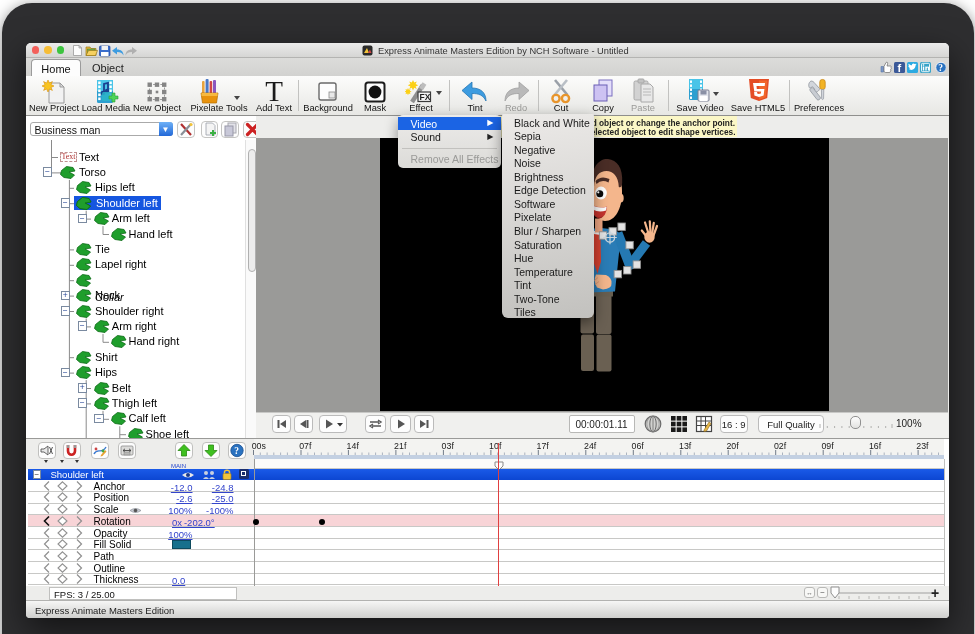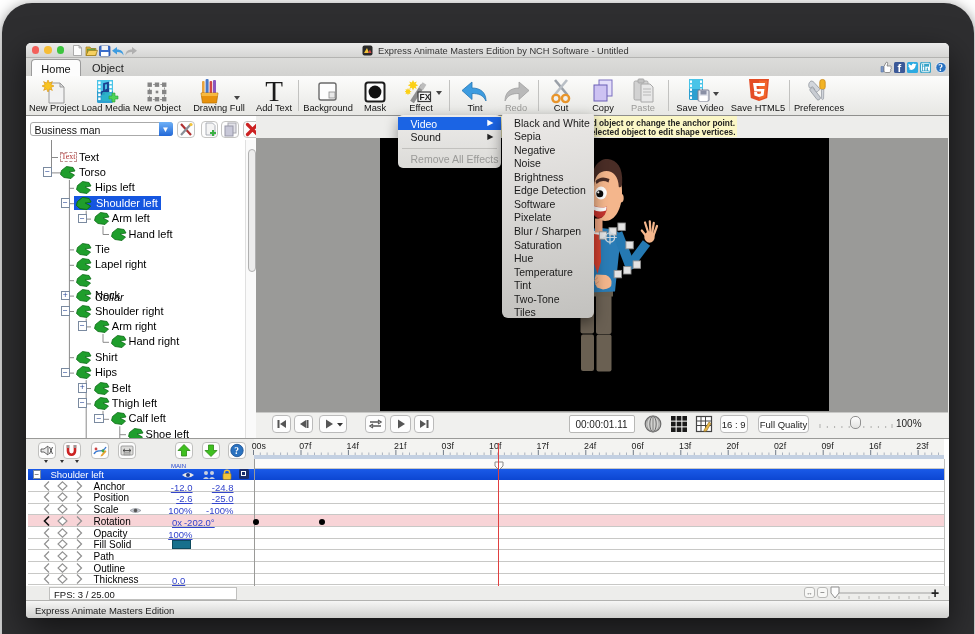--- a/index.html
+++ b/index.html
@@ -192,21 +192,21 @@
       <div class="tbi" style="left:158px;width:70px;">
         <svg width="30" height="27" style="position:absolute;left:14px;top:3px;">
           <rect x="4" y="2" width="2.6" height="14" rx="1" fill="#e8a33d"></rect>
           <rect x="7.6" y="0" width="3" height="16" rx="1" fill="#4a78c5"></rect>
           <rect x="11.6" y="2" width="2.6" height="14" rx="1" fill="#d04545"></rect>
           <rect x="15" y="1" width="3" height="15" rx="1" fill="#8a57c0"></rect>
           <path d="M3 14 L20 14 L18.5 24 L4.5 24 Z" fill="#e8920c" stroke="#b36d00" stroke-width=".7"></path>
           <rect x="3.5" y="14" width="16" height="3" fill="#f7b93f"></rect>
         </svg>
         <div class="ddarr" style="left:50px;top:20px;"></div>
-        <div class="lbl">Drawing Full</div>
+        <div class="lbl">Pixelate Tools</div>
       </div>
       <div class="tbi" style="left:220px;width:56px;">
         <div style="position:absolute;left:0;top:-1px;width:100%;text-align:center;font-family:'Liberation Serif',serif;font-size:29px;color:#1a1a1a;">T</div>
         <div class="lbl">Add Text</div>
       </div>
       <div class="tbsep" style="left:271.5px;"></div>
       <div class="tbi" style="left:274px;width:56px;">
         <svg width="26" height="26" style="position:absolute;left:15px;top:3px;">
           <rect x="4" y="4" width="17" height="17" rx="2" fill="#fdfdfd" stroke="#6a6a6a" stroke-width="1.4"></rect>
           <rect x="14" y="13" width="6" height="6" fill="#e8e8e8" stroke="#8a8a8a" stroke-width=".8"></rect>
@@ -660,21 +660,21 @@
               <rect x="7.7" y="13.4" width="4.6" height="4.6"></rect>
               <rect x="13.4" y="13.4" width="4.6" height="4.6"></rect>
             </g>
           </svg>
 <svg width="20" height="20" style="position:absolute;left:438px;top:2px;">
             <rect x="2.5" y="2.5" width="15" height="15" fill="#fff" stroke="#444" stroke-width="1.2"></rect>
             <path d="M2.5 7 L17.5 7 M2.5 11.5 L17.5 11.5 M7 2.5 L7 17.5 M11.5 2.5 L11.5 17.5" stroke="#444" stroke-width="1"></path>
             <path d="M10 16 L15 8 L17 9.5 L12.5 17 L10 17.5 Z" fill="#e8b84a" stroke="#8a6a1a" stroke-width=".6"></path>
           </svg>
 <div class="pbbtn pbtxt" style="left:463.6px;width:28px;text-align:center;padding-top:3.5px;">16 : 9</div>
-<div class="pbbtn pbtxt" style="left:502px;width:51px;text-align:center;padding-top:3.5px;">Full Quality</div>
+<div class="pbbtn pbtxt" style="left:502px;width:66px;text-align:center;padding-top:3.5px;">Full Quality</div>
 <svg width="76" height="18" style="position:absolute;left:562px;top:3px;">
             <g stroke="#b0b0ae" stroke-width="1">
               <line x1="2" y1="9" x2="2" y2="13"></line>
               <line x1="9.3" y1="11" x2="9.3" y2="13"></line>
               <line x1="16.6" y1="11" x2="16.6" y2="13"></line>
               <line x1="23.9" y1="11" x2="23.9" y2="13"></line>
               <line x1="31.2" y1="11" x2="31.2" y2="13"></line>
               <line x1="38.5" y1="9" x2="38.5" y2="13"></line>
               <line x1="45.8" y1="11" x2="45.8" y2="13"></line>
               <line x1="53.1" y1="11" x2="53.1" y2="13"></line>

